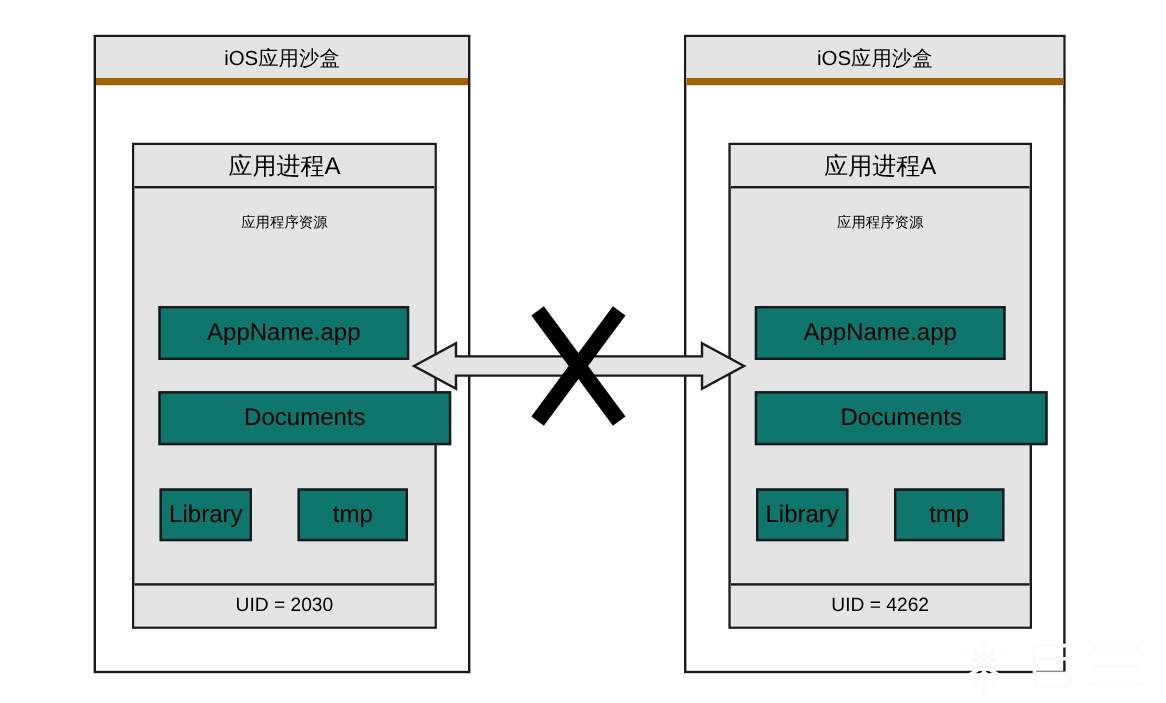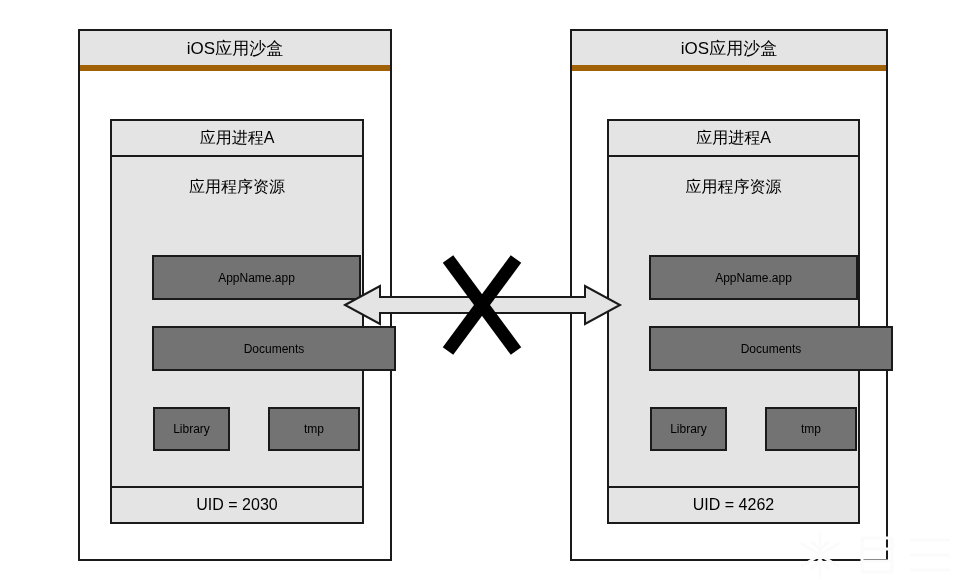--- a/index.html
+++ b/index.html
@@ -66,38 +66,38 @@
     box-sizing: border-box;
     left: 0;
     top: 0;
     width: 100%;
     height: 36px;
     border-bottom: 2px solid #1a1a1a;
     background: #e4e4e4;
     display: flex;
     align-items: center;
     justify-content: center;
-    font-size: 16px;
+    font-size: 20px;
   }
 
   .process-body {
     position: absolute;
     left: 0;
     top: 36px;
     right: 0;
     bottom: 36px;
   }
 
   .resources-title {
     position: absolute;
     left: 0;
     top: 20px;
     width: 100%;
     text-align: center;
-    font-size: 16px;
+    font-size: 12px;
   }
 
   .uid-strip {
     position: absolute;
     box-sizing: border-box;
     left: 0;
     bottom: 0;
     width: 100%;
     height: 36px;
     border-top: 2px solid #1a1a1a;
@@ -106,26 +106,25 @@
     align-items: center;
     justify-content: center;
     font-size: 16px;
   }
 
   
   .item {
     position: absolute;
     box-sizing: border-box;
     border: 2px solid #1a1a1a;
-    background: #737373;
-    display: flex;
-    align-items: center;
-    justify-content: center;
-    font-size: 12px;
-    margin-left: 20px;
+    background: #0f766e;
+    display: flex;
+    align-items: center;
+    justify-content: center;
+    font-size: 20px;
   }
   .item-wide  { left: 20px; top: 98px;  width: 209px; height: 45px; }
   .item-wide2 { left: 20px; top: 169px; width: 244px; height: 45px; }
   .item-half-a { left: 21px;  top: 250px; width: 77px; height: 44px; }
   .item-half-b { left: 136px; top: 250px; width: 92px; height: 44px; }
 
   
   #connector {
     position: absolute;
     left: 340px;

